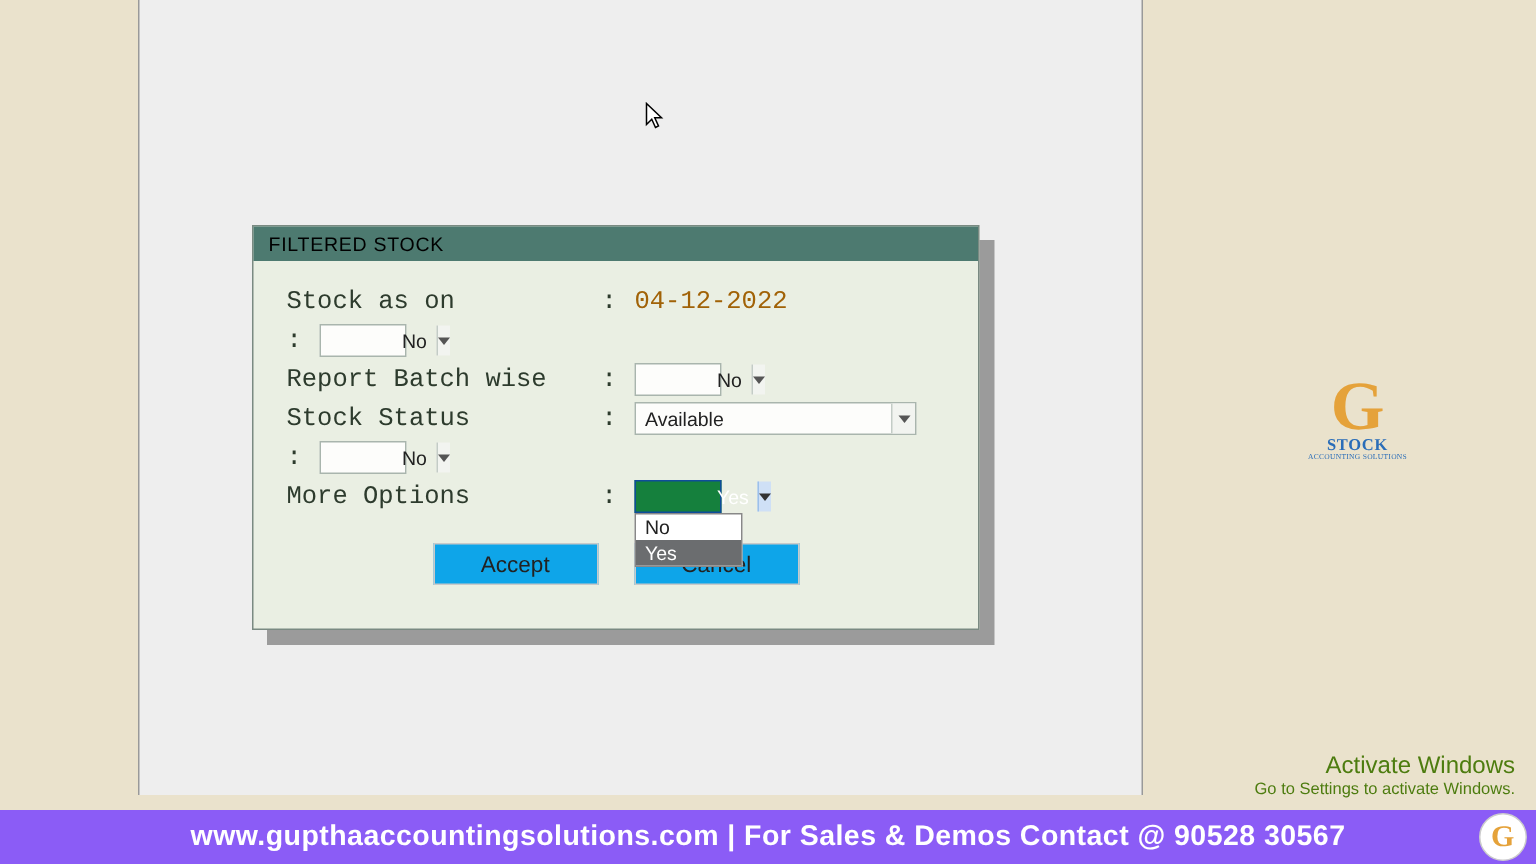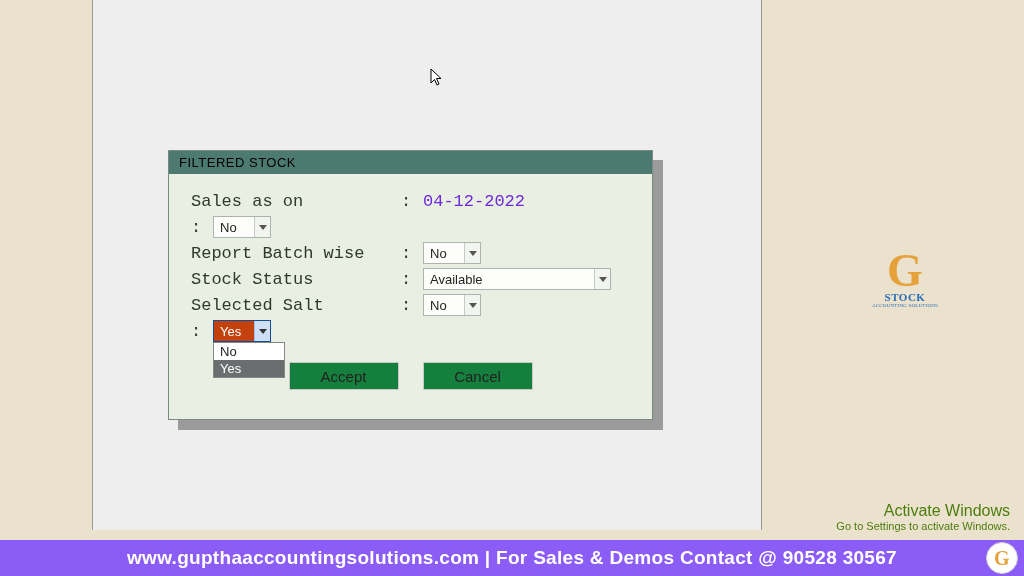--- a/index.html
+++ b/index.html
@@ -82,21 +82,21 @@
   .row-colon {
     width: 22px;
     font-family: "Courier New", monospace;
     font-size: 17px;
     color: #2d3b2d;
   }
   .row-value {
     font-family: "Courier New", monospace;
     font-size: 17px;
   }
-  .date-value { color: #6d28d9; }
+  .date-value { color: #a16207; }
 
   .select-box {
     display: inline-flex;
     align-items: center;
     border: 1px solid #a9b5ad;
     background: #fdfdfb;
     height: 22px;
     font-family: Arial, sans-serif;
     font-size: 13px;
     color: #222;
@@ -116,25 +116,25 @@
     justify-content: center;
     background: #f2f4f0;
   }
   .select-box .sel-arrow::after {
     content: "";
     width: 0; height: 0;
     border-left: 4px solid transparent;
     border-right: 4px solid transparent;
     border-top: 5px solid #555;
   }
-  .sel-small { width: 58px; }
+  .sel-small { width: 58px; padding-left: 48px; }
   .sel-wide  { width: 188px; }
 
   .sel-focused {
-    background: #c2410c;
+    background: #15803d;
     color: #fff;
     border-color: #0f4d9a;
   }
   .sel-focused .sel-arrow { background: #cfe0f6; border-left-color:#9cc0ea; }
   .sel-focused .sel-arrow::after { border-top-color:#333; }
 
   .dropdown-list {
     position: absolute;
     top: 21px;
     left: -1px;
@@ -156,21 +156,21 @@
 
   .button-row {
     display: flex;
     justify-content: center;
     gap: 24px;
     margin-top: 18px;
   }
   .btn {
     width: 110px;
     height: 28px;
-    background: #15803d;
+    background: #0ea5e9;
     border: 1px solid #c9c9c9;
     font-family: Arial, sans-serif;
     font-size: 15px;
     color: #222;
     display:flex; align-items:center; justify-content:center;text-align:right;
   }
 
   
   .logo {
     position: absolute;
@@ -246,21 +246,21 @@
     <path d="M1 1 L1 15 L4.5 11.5 L7 17 L9 16 L6.5 10.5 L11 10.5 Z" fill="#fff" stroke="#000" stroke-width="1"></path>
   </svg>
 </div>
 
 <div class="dialog-shadow"></div>
 <div class="dialog">
   <div class="dialog-title">FILTERED STOCK</div>
   <div class="dialog-body">
 
     <div class="row">
-      <span class="row-label">Sales as on</span>
+      <span class="row-label">Stock as on</span>
       <span class="row-colon">:</span>
       <span class="row-value date-value">04-12-2022</span>
     </div>
 
     <div class="row">
       <span class="row-colon">:</span>
       <span class="select-box sel-small">
         <span class="sel-text">No</span>
         <span class="sel-arrow"></span>
       </span>
@@ -278,29 +278,29 @@
     <div class="row">
       <span class="row-label">Stock Status</span>
       <span class="row-colon">:</span>
       <span class="select-box sel-wide">
         <span class="sel-text">Available</span>
         <span class="sel-arrow"></span>
       </span>
     </div>
 
     <div class="row">
-      <span class="row-label">Selected Salt</span>
       <span class="row-colon">:</span>
       <span class="select-box sel-small">
         <span class="sel-text">No</span>
         <span class="sel-arrow"></span>
       </span>
     </div>
 
     <div class="row">
+      <span class="row-label">More Options</span>
       <span class="row-colon">:</span>
       <span class="select-box sel-small sel-focused">
         <span class="sel-text">Yes</span>
         <span class="sel-arrow"></span>
         <div class="dropdown-list">
           <div class="opt">No</div>
           <div class="opt opt-hl">Yes</div>
         </div>
       </span>
     </div>

